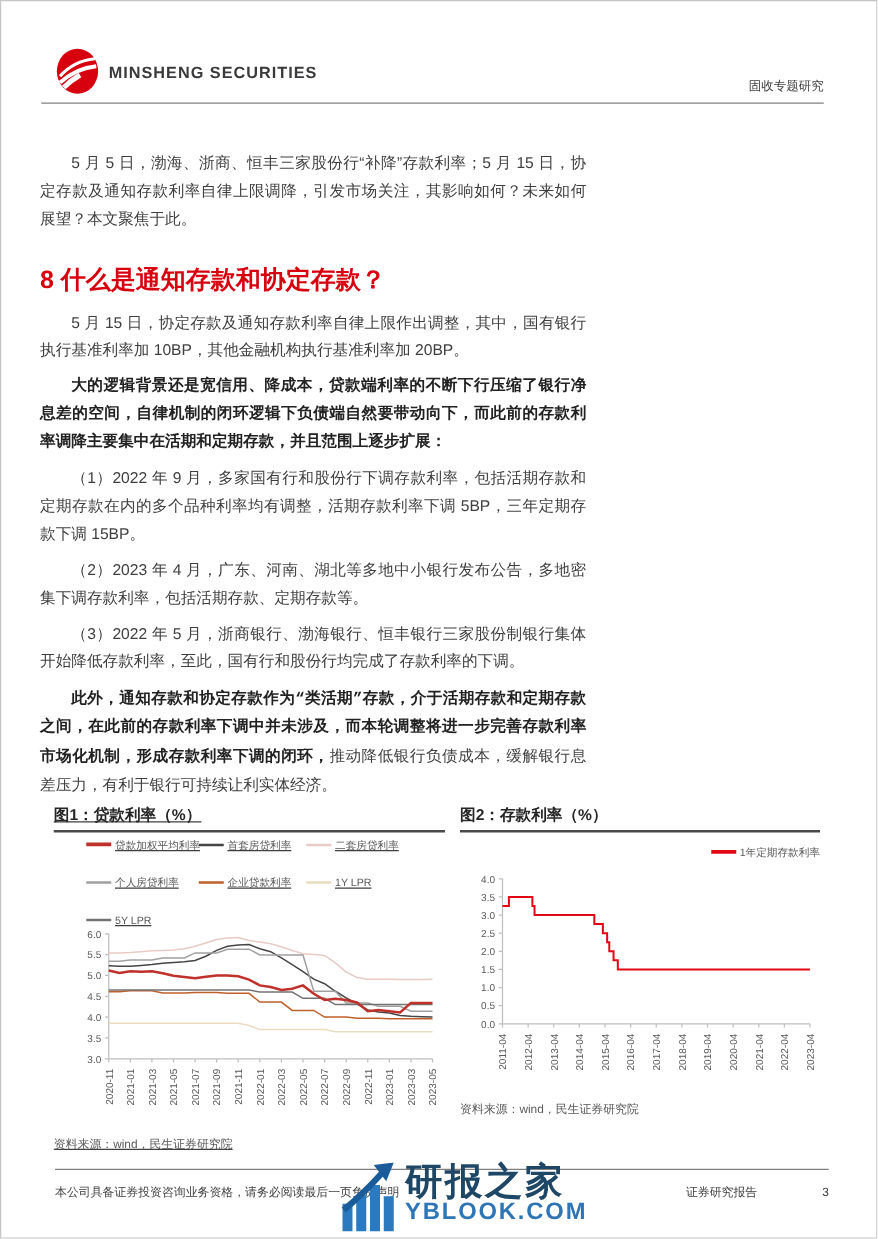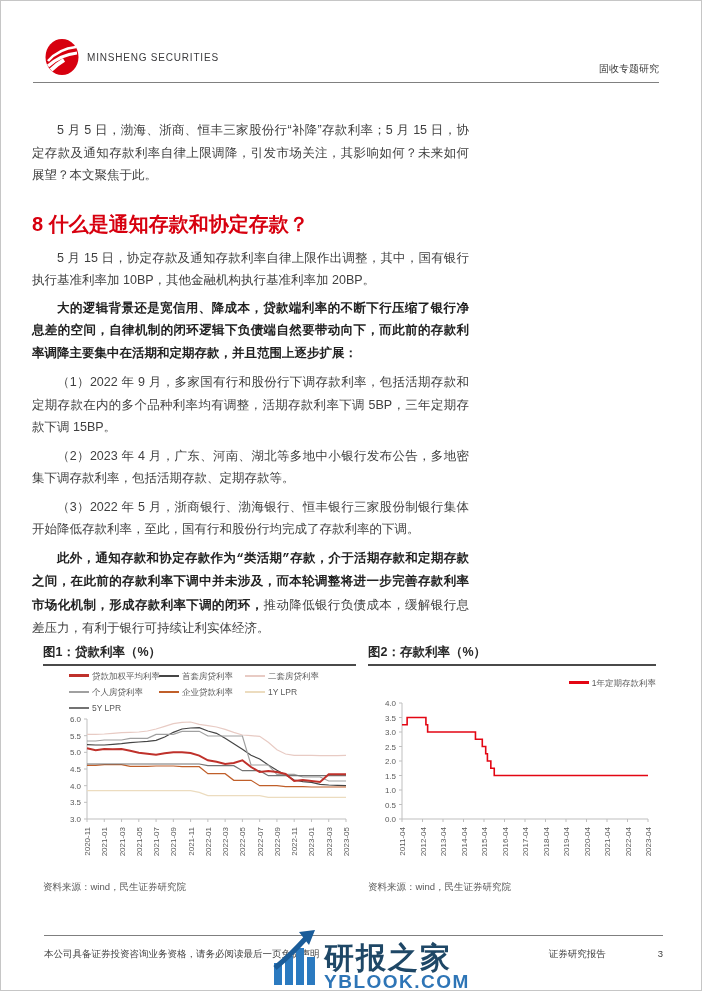--- a/index.html
+++ b/index.html
@@ -6,47 +6,47 @@
   .page{
     position:relative;width:700px;height:989px;background:#fff;
     border:1px solid #c6c6c6;overflow:hidden;
     font-family:"Liberation Sans","DejaVu Sans",sans-serif;color:#3f3f3f;
   }
   
   .hdr-logo{position:absolute;left:43px;top:37px;display:flex;align-items:center;}
   .hdr-logo svg{display:block;}
   .brand-txt{margin-left:7px;}
   .brand-cn{font-size:25px;font-weight:bold;color:#3a3a3c;letter-spacing:3px;line-height:26px;}
-  .brand-en{font-size:10px;font-weight:normal;color:#3a3a3c;letter-spacing:0.8px;margin-top:1px;}
+  .brand-en{font-size:13px;font-weight:bold;color:#3a3a3c;letter-spacing:0.8px;margin-top:1px;}
   .doc-type{position:absolute;right:42px;top:61px;font-size:10px;color:#404040;}
   .hdr-rule{position:absolute;left:32px;right:42px;top:81px;border-top:1px solid #808080;}
   
   .body-col{position:absolute;left:31px;top:118px;width:437px;font-size:12.5px;line-height:22.5px;text-align:justify;}
   .body-col p{margin:0 0 6px 0;text-indent:2em;}
   .b{font-weight:bold;color:#222;font-family:Liberation Mono, monospace;}
   .sec-title{font-size:20px;font-weight:bold;color:#d7000f;margin:24px 0 10px 0;text-indent:0;line-height:26px;}
   
   .figs{position:absolute;left:42px;top:643px;display:flex;gap:12px;}
   .fig{display:flex;flex-direction:column;}
-  .fig1{width:313px;}
+  .fig1{width:313px;text-decoration:underline;}
   .fig2{width:288px;}
   .fig-title{font-size:12.5px;font-weight:bold;color:#262626;padding-bottom:3px;border-bottom:2px solid #4a4a4a;}
-  .legend-grid{margin:5px 0 2px 26px;display:grid;grid-template-columns:90px 86px auto;row-gap:4px;}
+  .legend-grid{margin:5px 0 2px 26px;display:grid;grid-template-columns:90px 86px auto;row-gap:18px;}
   .legend-center{margin:6px 0 9px 0;text-align:right;}
   .lg-item{font-size:8.5px;color:#595959;white-space:nowrap;}
   .lg-item i{display:inline-block;width:20px;height:2px;margin:0 3px 2px 0;vertical-align:middle;}
   .src{font-size:9.5px;color:#595959;margin-top:4px;}
   .chart-mount svg{display:block;}
   
   .ftr-rule{position:absolute;left:43px;right:38px;top:934px;border-top:1px solid #7f7f7f;}
   .ftr-row{position:absolute;left:43px;right:38px;top:947px;font-size:9.5px;color:#404040;display:flex;align-items:baseline;}
   .ftr-left{flex:1;}
   .ftr-right{margin-right:52px;}
   
-  .wm{position:absolute;left:272px;top:929px;display:flex;align-items:flex-end;gap:7px;z-index:9;}
+  .wm{position:absolute;left:272px;top:929px;display:flex;align-items:flex-start;gap:7px;z-index:9;}
   .wm-name{font-size:30px;font-weight:bold;color:#1e4766;letter-spacing:2px;line-height:31px;font-family:"Liberation Serif","DejaVu Serif",serif;}
   .wm-url{font-size:19px;font-weight:bold;color:#2e75b6;letter-spacing:1.5px;line-height:17px;}
 </style>
 </head>
 <body>
 
 <div class="page">
 
   <div class="hdr-logo">
     <span>

